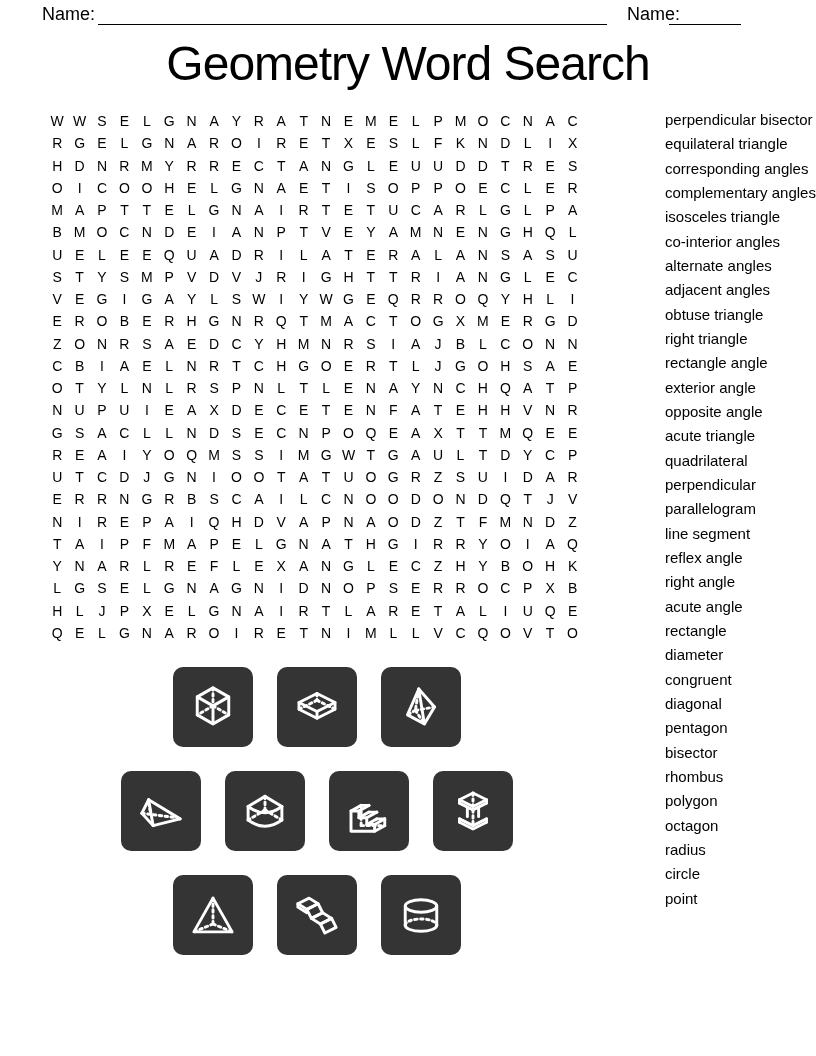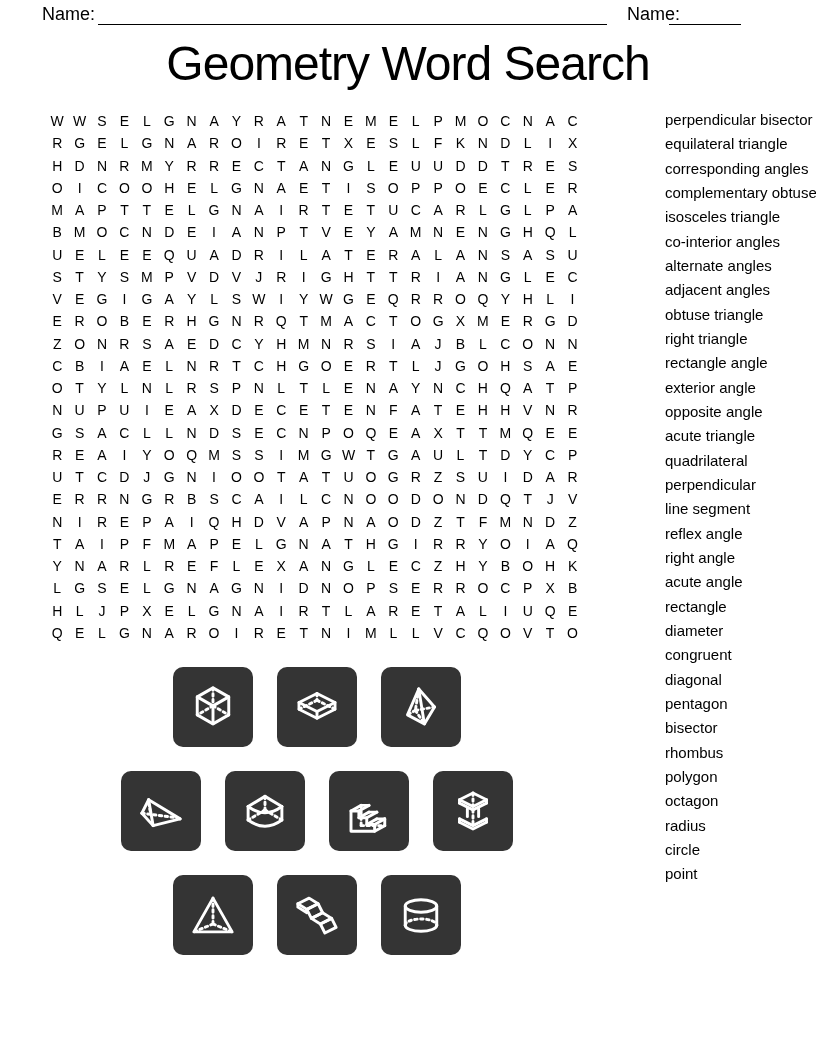--- a/index.html
+++ b/index.html
@@ -624,33 +624,34 @@
     <span class="cell">O</span>
     <span class="cell">V</span>
     <span class="cell">T</span>
     <span class="cell">O</span>
   </div>
 
 <ul class="words" id="word-list">
     <li>perpendicular bisector</li>
     <li>equilateral triangle</li>
     <li>corresponding angles</li>
-    <li>complementary obtuse</li>
+    <li>complementary angles</li>
     <li>isosceles triangle</li>
     <li>co-interior angles</li>
     <li>alternate angles</li>
     <li>adjacent angles</li>
     <li>obtuse triangle</li>
     <li>right triangle</li>
     <li>rectangle angle</li>
     <li>exterior angle</li>
     <li>opposite angle</li>
     <li>acute triangle</li>
     <li>quadrilateral</li>
     <li>perpendicular</li>
+    <li>parallelogram</li>
     <li>line segment</li>
     <li>reflex angle</li>
     <li>right angle</li>
     <li>acute angle</li>
     <li>rectangle</li>
     <li>diameter</li>
     <li>congruent</li>
     <li>diagonal</li>
     <li>pentagon</li>
     <li>bisector</li>

